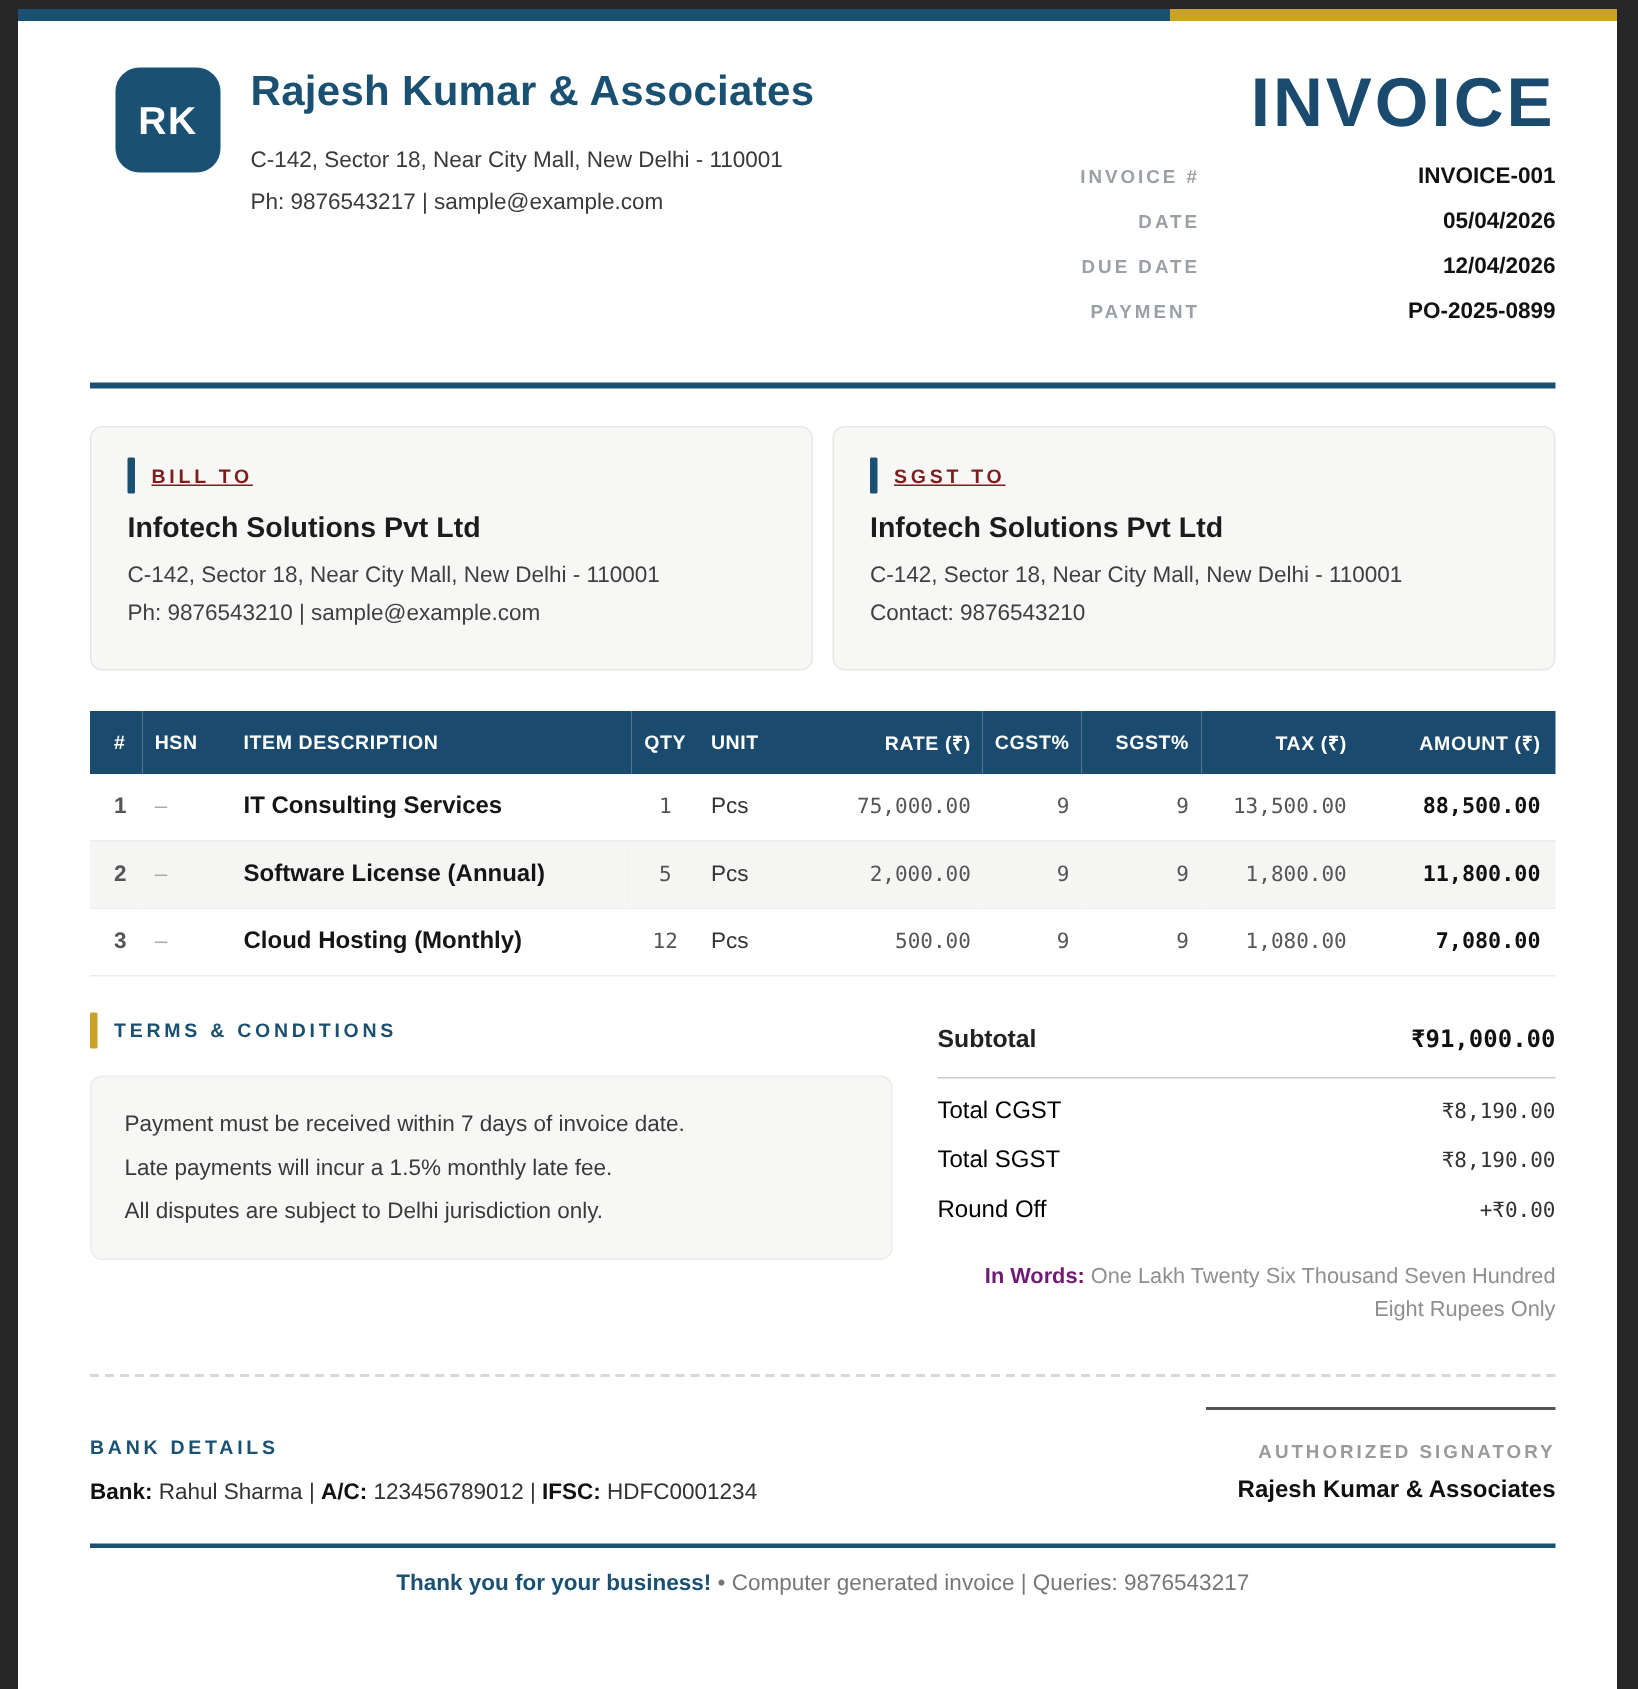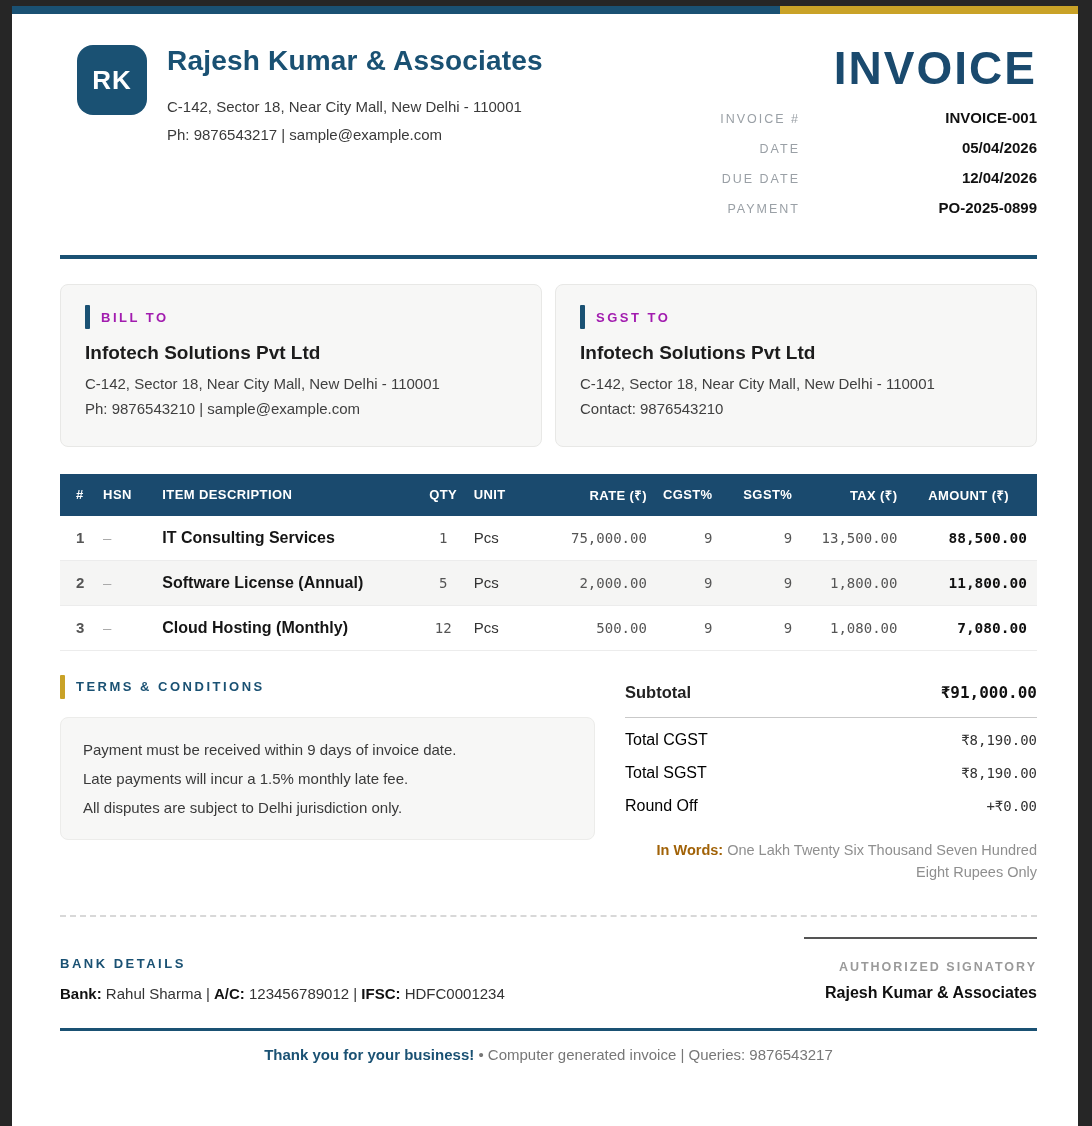--- a/index.html
+++ b/index.html
@@ -31,45 +31,45 @@
     display: flex; align-items: center; justify-content: center; margin-left: 17px;
   }
   .company-name { font-size: 28px; font-weight: bold; color: #1a5173; letter-spacing: 0.2px; }
   .tagline { font-size: 12.5px; font-weight: bold; color: #9aa0a6; letter-spacing: 3px; margin-top: 7px; }
   .brand-address { margin-top: 16px; font-size: 15px; color: #3a3a3a; line-height: 1.85; }
 
   .header-right { text-align: right; }
   .doc-title { font-size: 46px; font-weight: 800; color: #1a4a6e; letter-spacing: 2px; line-height: 1; }
   .meta { margin-top: 18px; }
   .meta-row { display: flex; justify-content: flex-end; align-items: baseline; height: 30px; }
-  .meta-label { font-size: 12.5px; font-weight: normal; color: #9aa0a6; letter-spacing: 2px; }
+  .meta-label { font-size: 12.5px; font-weight: bold; color: #9aa0a6; letter-spacing: 2px; }
   .meta-value { width: 237px; text-align: right; font-size: 15px; font-weight: bold; color: #111; }
 
   .divider-navy { height: 4px; background: #1a5173; margin-top: 26px; }
 
   
   .boxes { display: flex; gap: 13px; margin-top: 25px; }
   .box { flex: 1; background: #f7f7f6; border: 1px solid #e8e8e6; border-radius: 8px; padding: 20px 24px 24px; }
   .box-title-row { display: flex; align-items: center; gap: 11px; }
   .box-bar { width: 5px; height: 24px; background: #1a5173; border-radius: 1px; }
-  .box-title { font-size: 13px; font-weight: bold; color: #a21caf; letter-spacing: 2.5px; }
+  .box-title { font-size: 13px; font-weight: bold; color: #7f1d1d; letter-spacing: 2.5px; text-decoration: underline; }
   .box-name { font-size: 19px; font-weight: bold; color: #1c1c1c; margin: 13px 0 8px; }
   .box-line { font-size: 15px; color: #3f3f3f; line-height: 1.65; }
 
   
   table { width: 100%; border-collapse: collapse; margin-top: 27px; }
   thead th {
     background: #1a4a6e; color: #fff; font-size: 13px; font-weight: bold;
     letter-spacing: 0.4px; padding: 12px 8px; white-space: nowrap;
   }
   th.a-l, td.a-l { text-align: left; }
   th.a-c, td.a-c { text-align: center; }
   th.a-r, td.a-r { text-align: right; }
   thead th:first-child { padding-left: 16px; }
-  thead th:last-child { padding-right: 28px; }
+  thead th:last-child { padding-right: 10px; }
   tbody td { padding: 13px 8px; border-bottom: 1px solid #ececec; font-size: 15px; vertical-align: middle; }
   tbody td:first-child { padding-left: 16px; }
   tbody td:last-child { padding-right: 10px; }
   tbody tr.alt { background: #f5f5f4; }
   .c-num { font-weight: bold; color: #555; }
   .c-dash { color: #aaa; }
   .c-desc { font-weight: bold; font-size: 16px; color: #151515; }
   .c-unit { color: #333; }
   .mono { font-family: "DejaVu Sans Mono", monospace; font-size: 14px; color: #555; }
   .c-amount { font-family: "DejaVu Sans Mono", monospace; font-size: 14.5px; font-weight: bold; color: #111; }
@@ -97,21 +97,21 @@
   .t-row { display: flex; justify-content: space-between; align-items: baseline; padding: 7.5px 0; }
   .t-label { font-size: 16px; color: #000000; }
   .t-value { font-family: "DejaVu Sans Mono", monospace; font-size: 14px; color: #333; }
   .grand-row {
     display: flex; justify-content: space-between; align-items: center;
     background: #1a5173; color: #fff; padding: 15px 18px; margin-top: 8px;
   }
   .grand-label { font-size: 18px; font-weight: bold; }
   .grand-value { font-family: "DejaVu Sans Mono", monospace; font-size: 20px; font-weight: bold; }
   .in-words { margin-top: 14px; text-align: right; font-size: 14.5px; color: #8f8f8f; line-height: 1.55; }
-  .in-words-label { font-weight: bold; color: #a16207; }
+  .in-words-label { font-weight: bold; color: #701a75; }
 
   
   .dashed-divider { border-top: 2px dashed #d8d8d8; margin-top: 32px; }
   .bank-row { display: flex; justify-content: space-between; align-items: flex-end; margin-top: 20px; }
   .bank-title { font-size: 13px; font-weight: bold; color: #1a5173; letter-spacing: 2.5px; }
   .bank-line { margin-top: 14px; font-size: 15px; color: #333; }
   .bank-line .lbl { font-weight: bold; color: #111; }
   .signature { width: 233px; border-top: 2px solid #555; padding-top: 21px; text-align: right; }
   .sig-label { font-size: 12.5px; font-weight: bold; color: #9a9a9a; letter-spacing: 2px; }
   .sig-name { margin-top: 10px; font-size: 16px; font-weight: bold; color: #101010; }
@@ -258,21 +258,21 @@
       </tbody>
     </table>
 
     <div class="bottom-row">
       <div class="terms">
         <div class="terms-title-row">
           <div class="terms-bar"></div>
           <div class="terms-title">TERMS &amp; CONDITIONS</div>
         </div>
         <div class="terms-box">
-          <div class="terms-line">Payment must be received within 9 days of invoice date.</div>
+          <div class="terms-line">Payment must be received within 7 days of invoice date.</div>
           <div class="terms-line">Late payments will incur a 1.5% monthly late fee.</div>
           <div class="terms-line">All disputes are subject to Delhi jurisdiction only.</div>
         </div>
       </div>
 
       <div class="totals">
         <div class="subtotal-row">
           <span class="subtotal-label">Subtotal</span>
           <span class="subtotal-value">₹91,000.00</span>
         </div>

